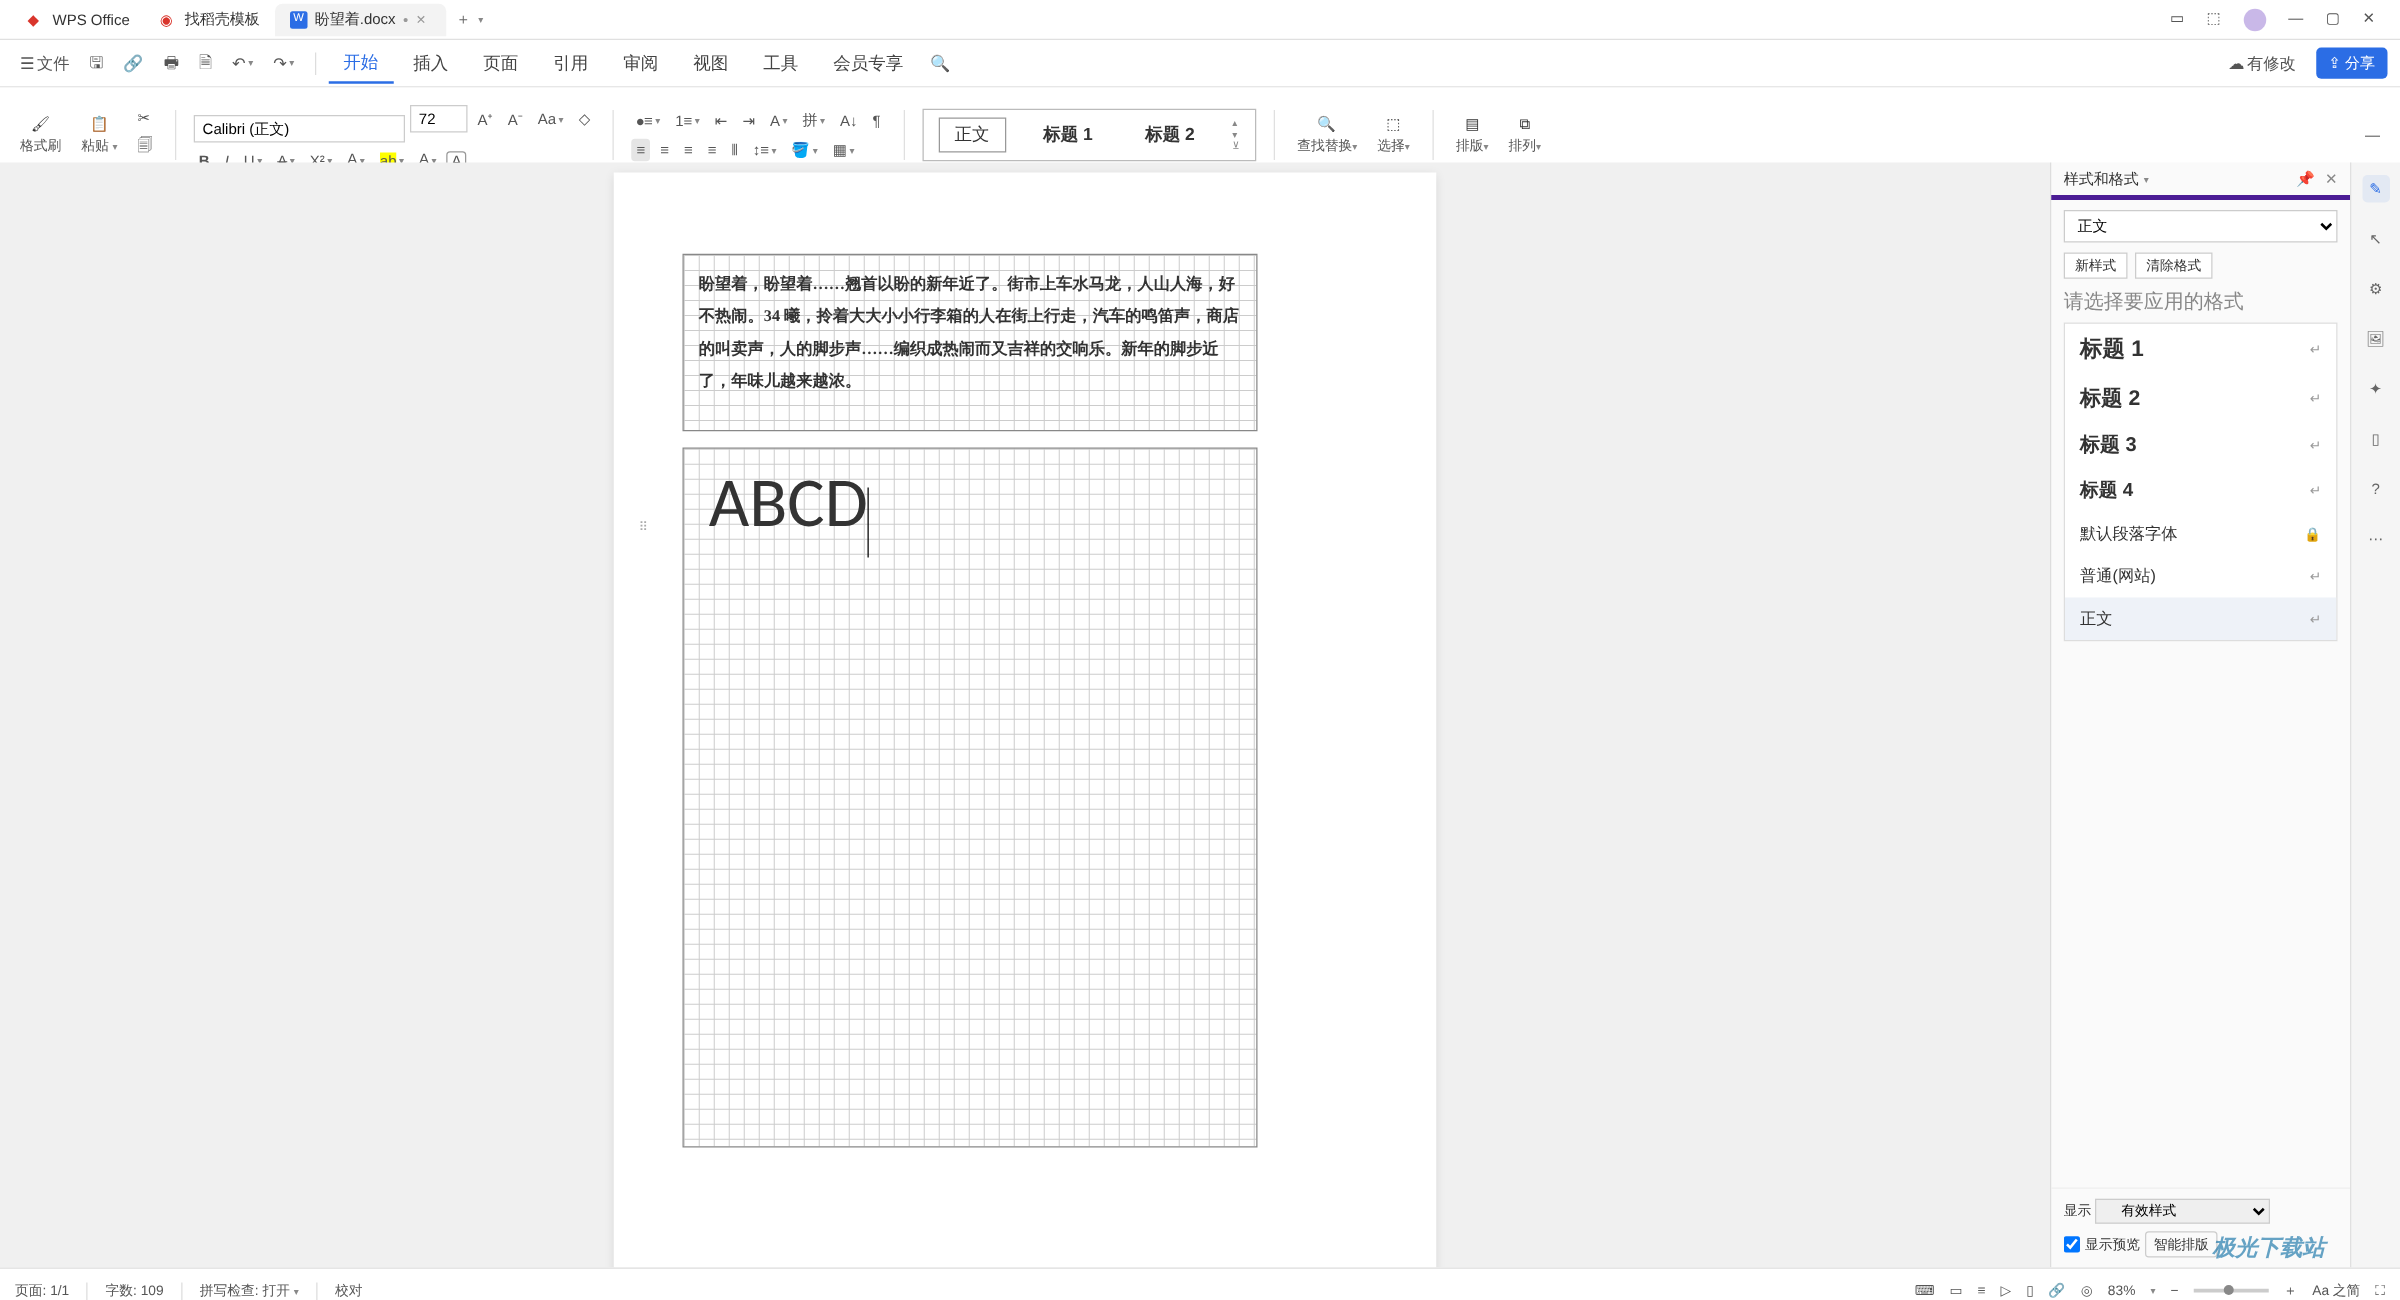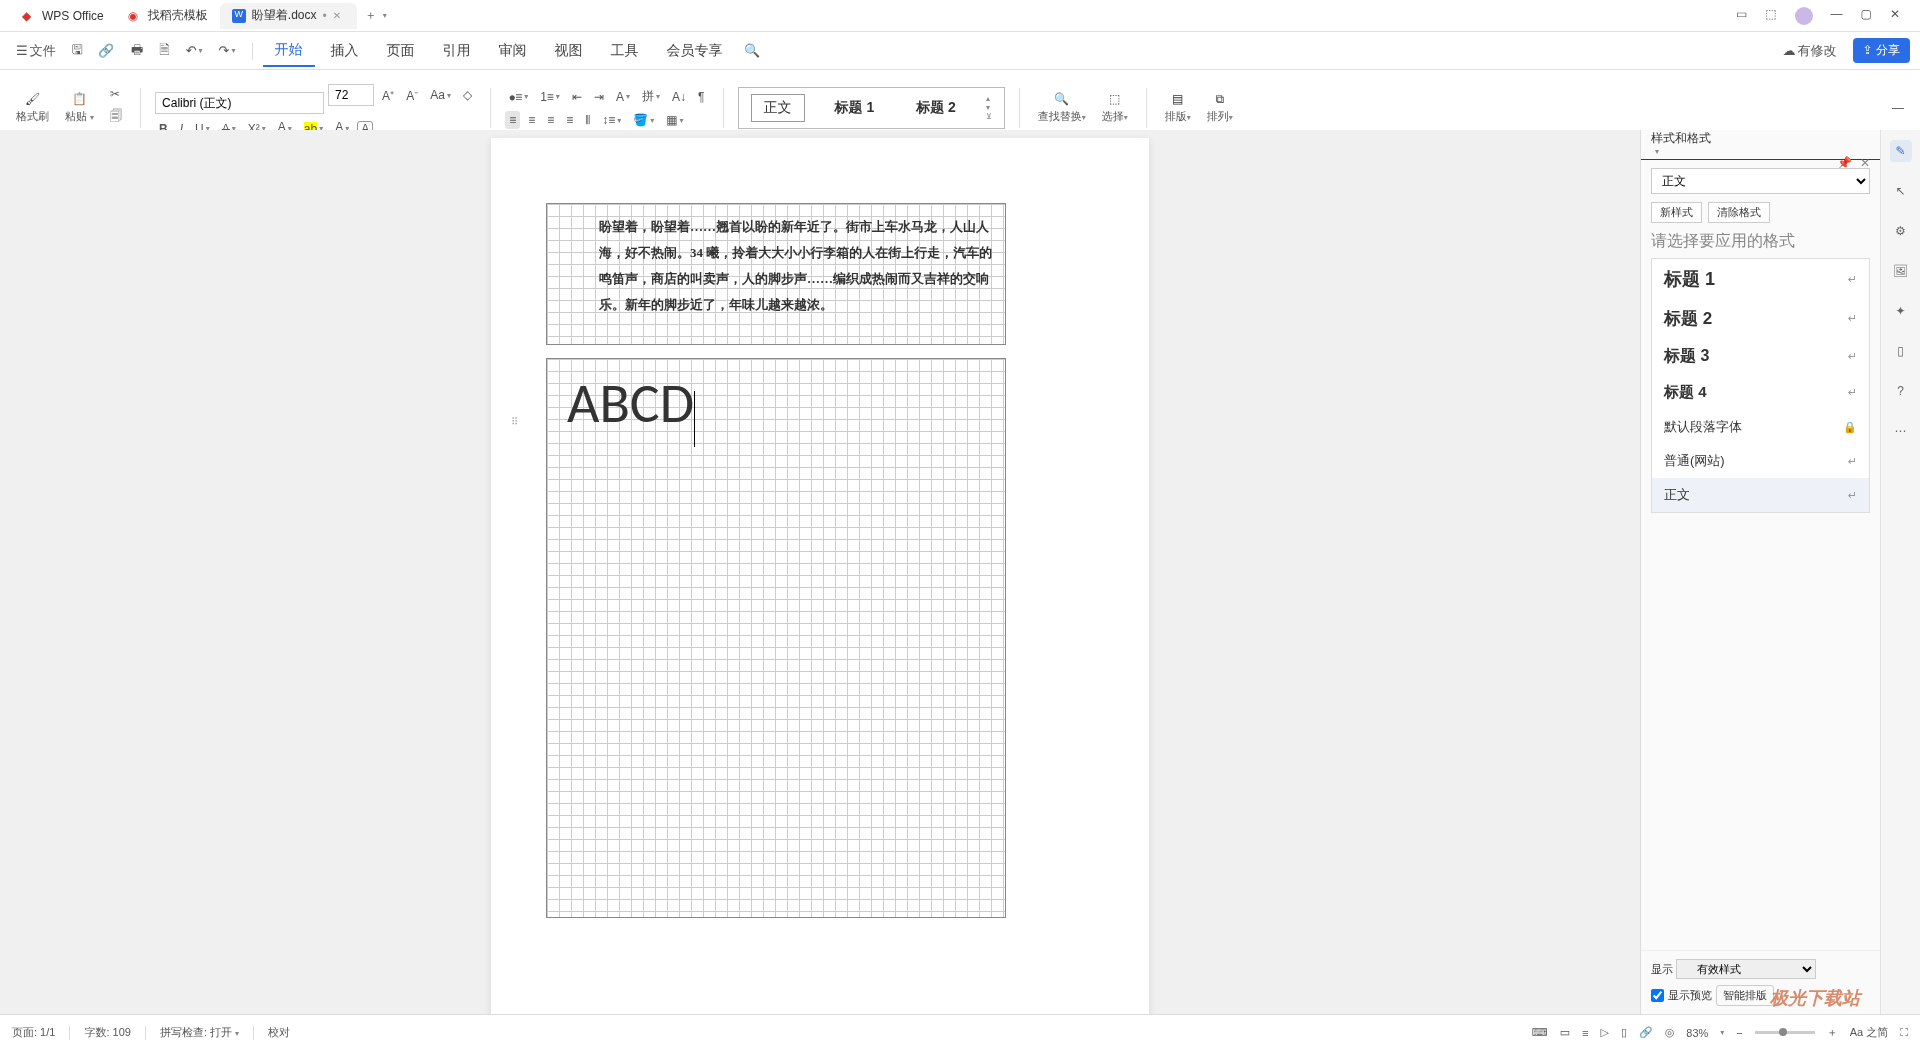--- a/index.html
+++ b/index.html
@@ -40,29 +40,29 @@
 .caret { font-size: 8px; color: #888; }
 
 
 .main { position: absolute; top: 130px; bottom: 26px; left: 0; right: 0; display: flex; }
 .doc-area { flex: 1; background: #f0f0f0; position: relative; overflow: hidden; }
 .page { position: absolute; left: 50%; transform: translateX(-50%); top: 8px; width: 658px; height: 900px; background: #fff; box-shadow: 0 2px 8px rgba(0,0,0,0.1); }
 .grid-box { position: absolute; border: 1px solid #888;
   background-image: linear-gradient(#ccc 1px, transparent 1px), linear-gradient(90deg, #ccc 1px, transparent 1px);
   background-size: 12px 12px; }
 .gb1 { left: 55px; top: 65px; width: 460px; height: 142px; padding: 10px 12px; }
-.gb1 .para { font-size: 13px; line-height: 26px; font-family: SimSun, serif; font-weight: bold; margin-left: 40px; }
+.gb1 .para { font-size: 13px; line-height: 26px; font-family: SimSun, serif; font-weight: bold; }
 .gb2 { left: 55px; top: 220px; width: 460px; height: 560px; padding: 10px 20px; }
 .gb2 .big { font-size: 56px; font-family: Calibri, sans-serif; padding-top: 20px; }
 .cursor-bar { display: inline-block; width: 1px; height: 56px; background: #000; vertical-align: middle; }
 .handle { position: absolute; left: 20px; top: 278px; color: #aaa; font-size: 10px; letter-spacing: -2px; }
 
 
 .right-panel { width: 240px; background: #fafafa; border-left: 1px solid #ddd; display: flex; flex-direction: column; }
-.rp-head { height: 30px; display: flex; padding: 0 10px; border-bottom: 1px solid #4c1d95; font-size: 12px; flex-direction: column; }
+.rp-head { height: 30px; display: flex; align-items: center; padding: 0 10px; border-bottom: 4px solid #4c1d95; font-size: 12px; }
 .rp-head .sp { margin-left: auto; display: flex; gap: 8px; color: #888; }
 .rp-body { flex: 1; padding: 8px 10px; overflow: auto; }
 .style-input { width: 100%; border: 1px solid #ccc; padding: 4px 6px; font-size: 12px; background: #fff; }
 .mini-btns { display: flex; gap: 6px; margin: 8px 0; }
 .mini-btn { border: 1px solid #ccc; padding: 2px 8px; font-size: 11px; background: #fff; cursor: pointer; }
 .hint { font-size: 16px; color: #888; margin: 6px 0; }
 .style-list { border: 1px solid #ddd; background: #fff; }
 .style-row { padding: 8px 12px; display: flex; justify-content: space-between; align-items: center; font-size: 13px; cursor: pointer; }
 .style-row.sel { background: #eef2f8; }
 .style-row .ret { color: #999; font-size: 11px; }
@@ -78,21 +78,21 @@
 
 .icon-strip { width: 40px; background: #f5f5f5; border-left: 1px solid #e0e0e0; display: flex; flex-direction: column; align-items: center; padding-top: 10px; gap: 18px; }
 .icon-strip .isbtn { width: 22px; height: 22px; color: #666; cursor: pointer; display: flex; align-items: center; justify-content: center; }
 .isbtn.active { background: #e3e9f3; border-radius: 4px; color: #2b6de5; }
 
 
 .statusbar { position: absolute; bottom: 0; left: 0; right: 0; height: 26px; background: #fff; border-top: 1px solid #ddd; display: flex; align-items: flex-end; padding: 0 12px; font-size: 11px; color: #555; gap: 14px; }
 .statusbar .sp { width: 1px; height: 14px; background: #ddd; }
 .sb-right { margin-left: auto; display: flex; align-items: center; gap: 12px; }
 
-.watermark { position: absolute; right: 60px; bottom: 30px; font-size: 18px; font-style: italic; color: #c2410c; opacity: 0.6; pointer-events: none; font-weight: bold;}
+.watermark { position: absolute; right: 60px; bottom: 30px; font-size: 18px; font-style: italic; color: #0369a1; opacity: 0.6; pointer-events: none; font-weight: bold;}
 </style>
 </head>
 <body>
 
 <div class="titlebar">
   <div class="tab">
     <span class="tab-icon" style="color:#d9352c;">◆</span>
     <span>WPS Office</span>
   </div>
   <div class="tab">

